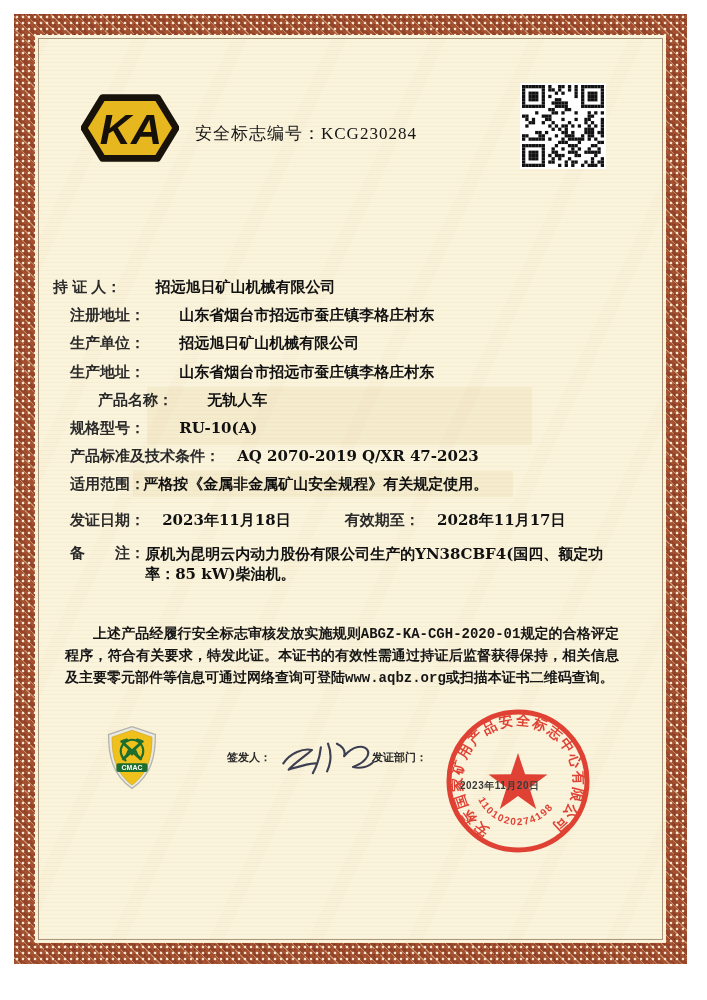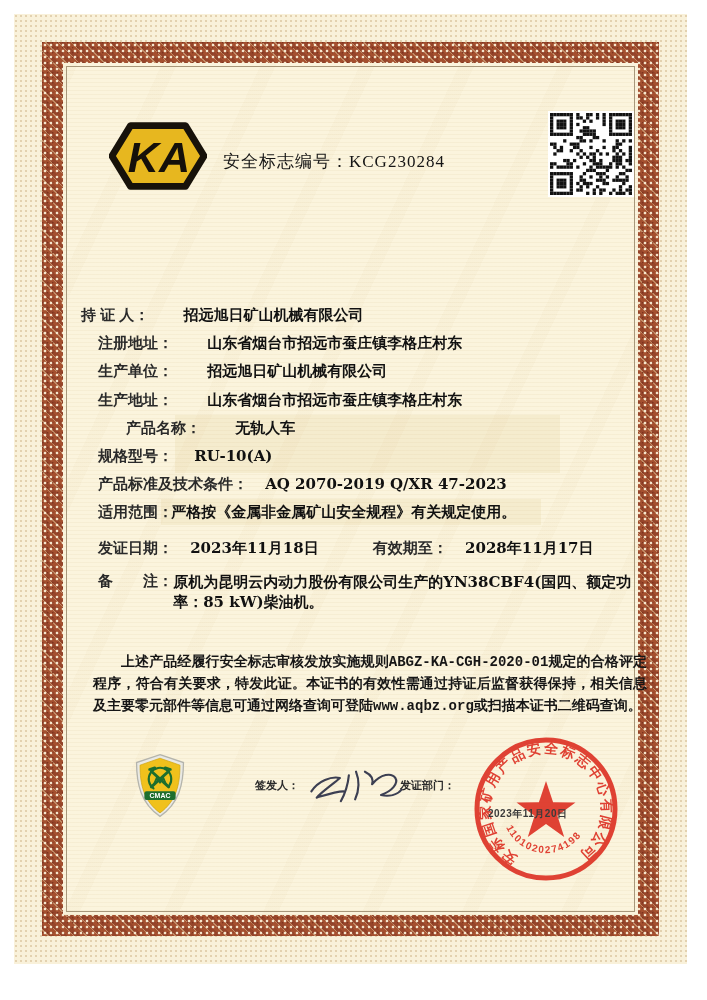--- a/index.html
+++ b/index.html
@@ -4,21 +4,21 @@
 <style>
   html,body{margin:0;padding:0;}
   body{
     width:707px;height:1000px;position:relative;overflow:hidden;
     background:#ffffff;
     font-family:"Liberation Sans","DejaVu Sans",sans-serif;
     color:#1c1c1c;
   }
   #cert{position:absolute;left:14px;top:14px;right:20px;bottom:36px;}
   .guilloche{
-    position:absolute;inset:0;padding:28px;box-sizing:border-box;
+    position:absolute;inset:0;padding:0;box-sizing:border-box;
     background:
       radial-gradient(circle at 2px 2px, rgba(187,150,96,0.35) 0.8px, transparent 1.3px),
       #f9f1da;
     background-size:5px 5px,auto;
   }
   .lace{
     height:100%;padding:21px;box-sizing:border-box;
     background:
       radial-gradient(circle at 3px 3px, rgba(250,238,214,0.95) 1px, transparent 1.7px),
       radial-gradient(circle at 0 0, rgba(122,48,28,0.9) 1px, transparent 1.9px),
@@ -368,21 +368,21 @@
         <div class="abs txt row" style="left:35px;top:328px;">
           <span class="lbl">生产地址：</span>
           <span class="val" style="margin-left:30px;">山东省烟台市招远市蚕庄镇李格庄村东</span>
         </div>
         <div class="abs txt row" style="left:41px;top:356px;margin-left:22px;">
           <span class="lbl">产品名称：</span>
           <span class="val" style="margin-left:30px;">无轨人车</span>
         </div>
         <div class="abs txt row" style="left:35px;top:384px;">
           <span class="lbl">规格型号：</span>
-          <span class="val" style="margin-left:17px;">RU-10(A)</span>
+          <span class="val" style="margin-left:30px;">RU-10(A)</span>
         </div>
         <div class="abs txt row" style="left:35px;top:412px;">
           <span class="lbl">产品标准及技术条件：</span>
           <span class="val" style="margin-left:13px;">AQ 2070-2019 Q/XR 47-2023</span>
         </div>
         <div class="abs txt row" style="left:35px;top:440px;">
           <span class="lbl">适用范围：</span>
           <span class="val" style="margin-left:-6px;">严格按《金属非金属矿山安全规程》有关规定使用。</span>
         </div>
 

